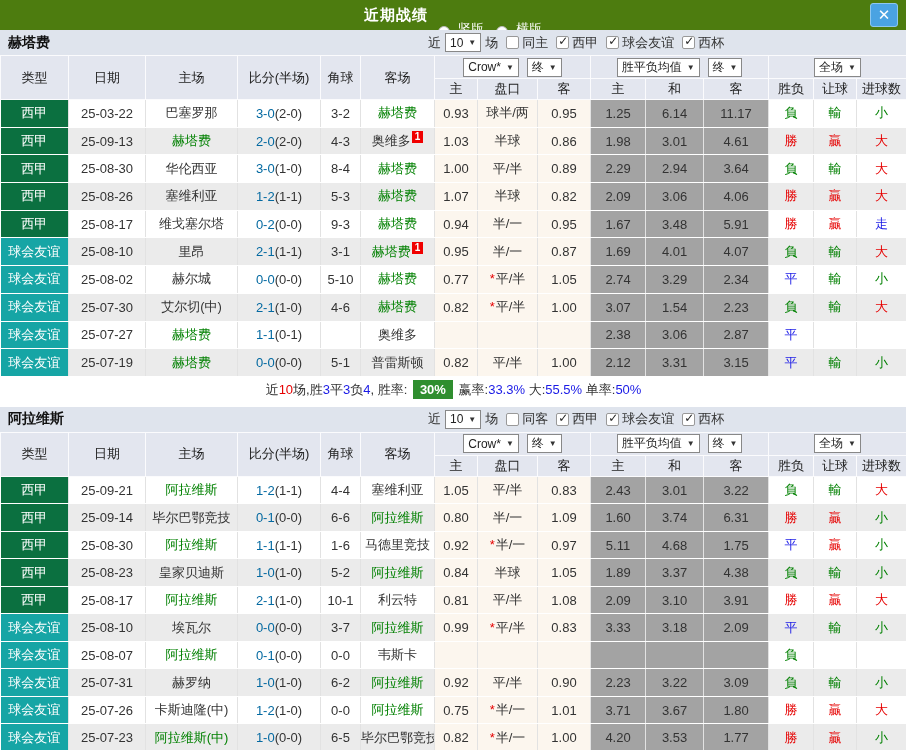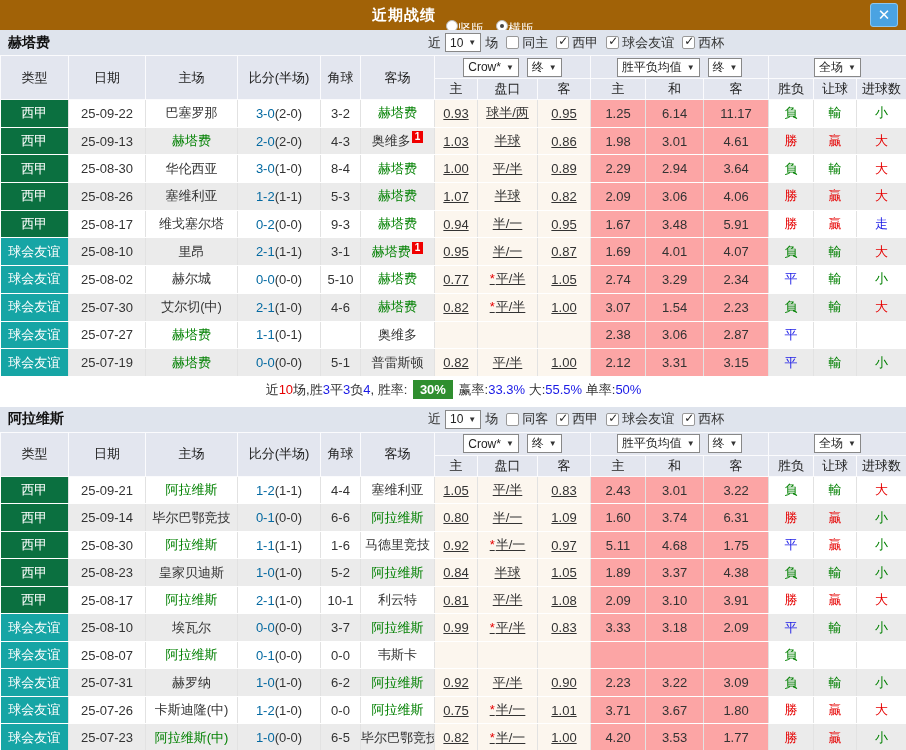--- a/index.html
+++ b/index.html
@@ -1,22 +1,22 @@
 <!DOCTYPE html>
 <html><head>
 <meta charset="utf-8">
 <style>
   * { margin:0; padding:0; box-sizing:border-box; }
   html,body { width:906px; height:750px; overflow:hidden; background:#fff;
     font-family:"Liberation Sans","DejaVu Sans",sans-serif; }
-  .titlebar { height:30px; background:#a16207; position:relative; display:flex;
+  .titlebar { height:30px; background:#4d7c0f; position:relative; display:flex;
     align-items:center; justify-content:center; color:#fff; }
   .title { font-weight:bold; font-size:15px; letter-spacing:1px; }
   .radio-group { display:flex; align-items:center; gap:12px; margin-left:10px; font-size:13px; }
-  .radio { display:flex; align-items:flex-start; gap:0; cursor:pointer;margin-top:28px; }
+  .radio { display:flex; align-items:flex-end; gap:8px; cursor:pointer;margin-top:28px; }
   .radio-dot { width:12px; height:12px; border-radius:50%; background:#fff; border:1px solid #bbb;
     display:inline-block; position:relative; }
   .radio-dot.checked::after { content:""; position:absolute; left:3px; top:3px; right:3px; bottom:3px;
     background:#444; border-radius:50%; }
   .close-btn { position:absolute; right:8px; top:3px; width:28px; height:24px; background:#4aa3e2;
     border:1px solid #8ec7ef; border-radius:3px; color:#fff; font-size:15px; font-weight:bold;
     display:flex; align-items:center; justify-content:center; cursor:pointer; }
   .section-strip { height:25px; background:#dfe4ed; position:relative; display:flex; align-items:center; }
   .team-name { font-weight:bold; font-size:14px; color:#111; padding-left:8px; }
   .filter { position:absolute; left:428px; display:flex; align-items:center; font-size:13px; color:#333; }
@@ -31,22 +31,22 @@
   thead th { background:#e3e6ef; font-weight:normal; font-size:13px; color:#222;
     border:1px solid #fbfbfd; text-align:center; }
   thead tr.h1 th { height:23px; }
   thead tr.h2 th { height:21px; }
   .selwrap { display:flex; align-items:center; justify-content:center; }
   tbody td { font-size:13px; color:#333; text-align:center; height:27.7px;
     border-right:1px solid #e2e2e2; border-bottom:1px solid #fff; padding:0; white-space:nowrap; overflow:hidden; }
   .sec2 tbody td { height:27.5px; }
   tr.odd td { background:#ffffff; }
   tr.even td { background:#ebebeb; }
-  tbody td.cream { background:#fcf6ee;text-decoration:underline; }
-  tbody td.lblue { background:#fca5a5; }
+  tbody td.cream { background:#fcf6ee; }
+  tbody td.lblue { background:#a3a3a3; }
   tbody td.liga { background:#0b7040; color:#fff; border-bottom:1px solid #fff; }
   tbody td.friendly { background:#16a5a5; color:#fff; border-bottom:1px solid #fff; }
   .g { color:#008000; } .k { color:#333; }
   .ft { color:#0369a1; } .ht { color:#333; }
   .star { color:#e60000; margin-right:1px; }
   .badge { display:inline-block; background:#f00000; color:#fff; font-size:10px; line-height:12px;
     padding:0 3px; margin-left:1px; position:relative; top:-5px; font-weight:bold; }
   td.summary { height:28px; background:#fff; font-size:13px; color:#333; border-right:none; }
   .badge-green { background:#2f8e2f; color:#fff; font-weight:bold; padding:2px 7px; margin:0 2px; }
   .gap { height:2px; background:#fff; }
@@ -159,21 +159,21 @@
             <th>和</th>
             <th>客</th>
             <th>胜负</th>
             <th>让球</th>
             <th>进球数</th>
           </tr>
         </thead>
         <tbody>
           <tr class="odd">
             <td class="liga">西甲</td>
-            <td>25-09-22</td>
+            <td>25-03-22</td>
             <td><span class="k">巴塞罗那</span></td>
             <td><span class="ft">3-0</span><span class="ht">(2-0)</span></td>
             <td>3-2</td>
             <td><span class="g">赫塔费</span></td>
             <td class="cream">0.93</td>
             <td class="cream"><span>球半/两</span></td>
             <td class="cream">0.95</td>
             <td class="lblue">1.25</td>
             <td class="lblue">6.14</td>
             <td class="lblue">11.17</td>

